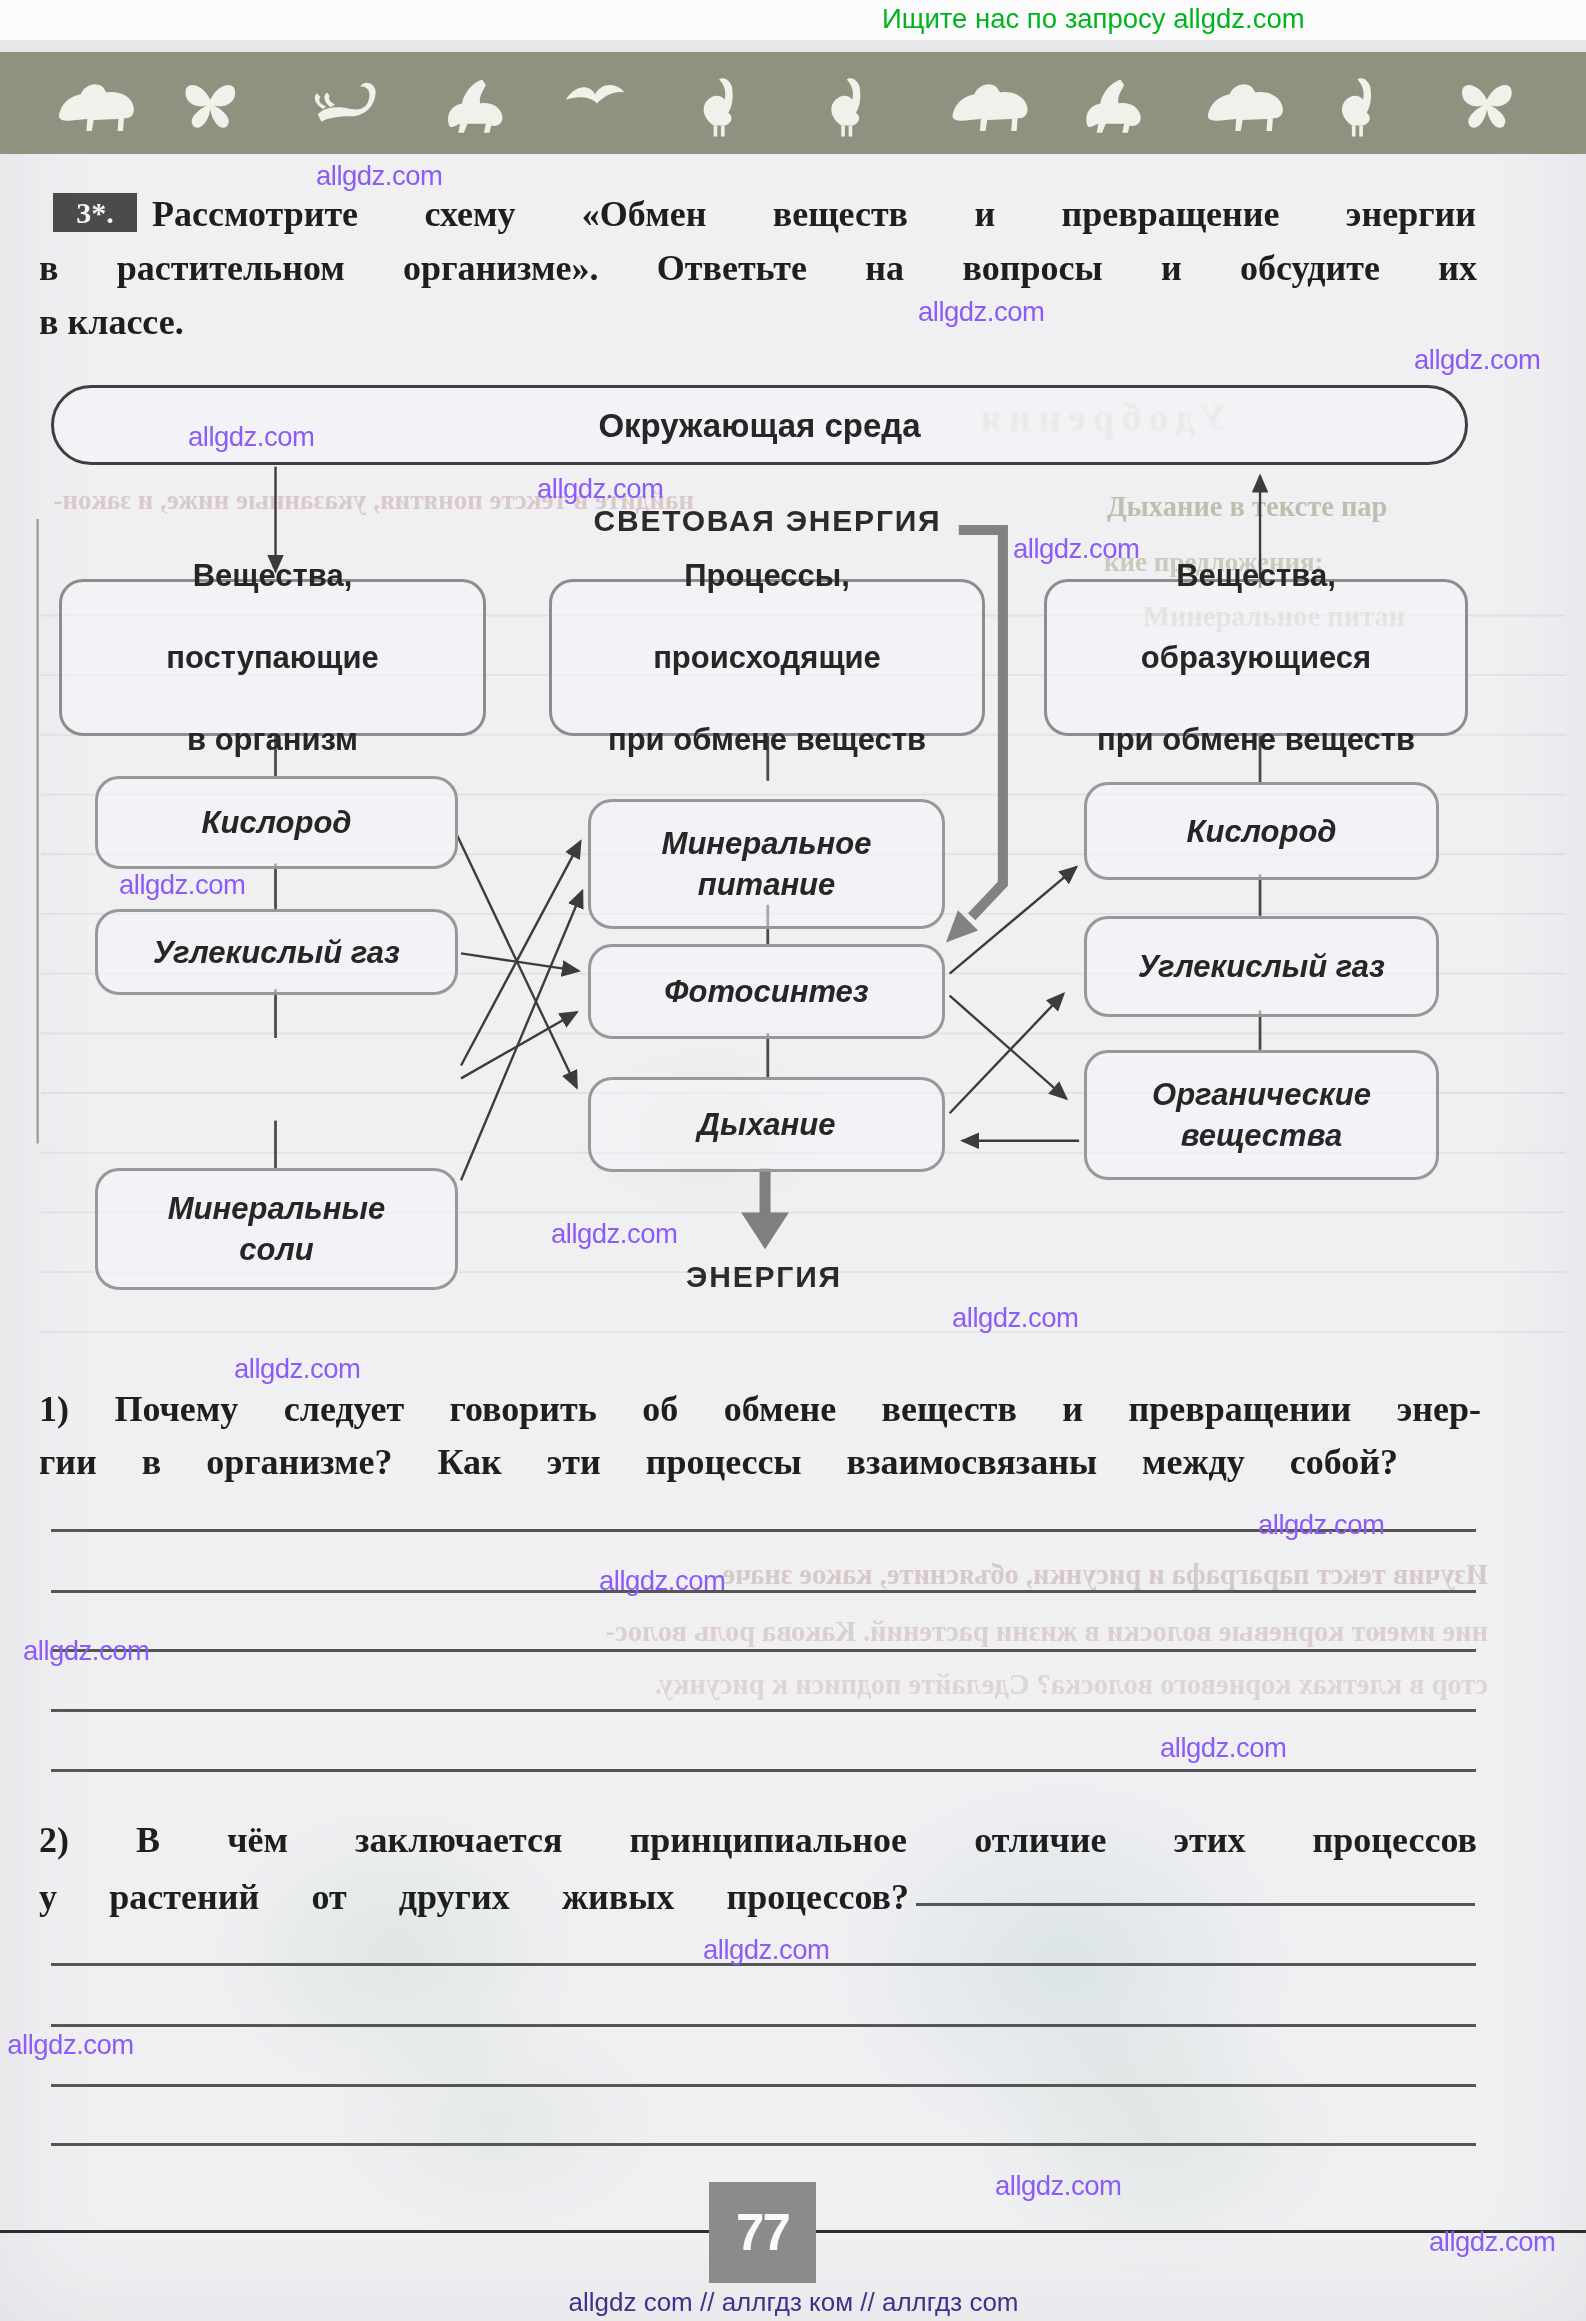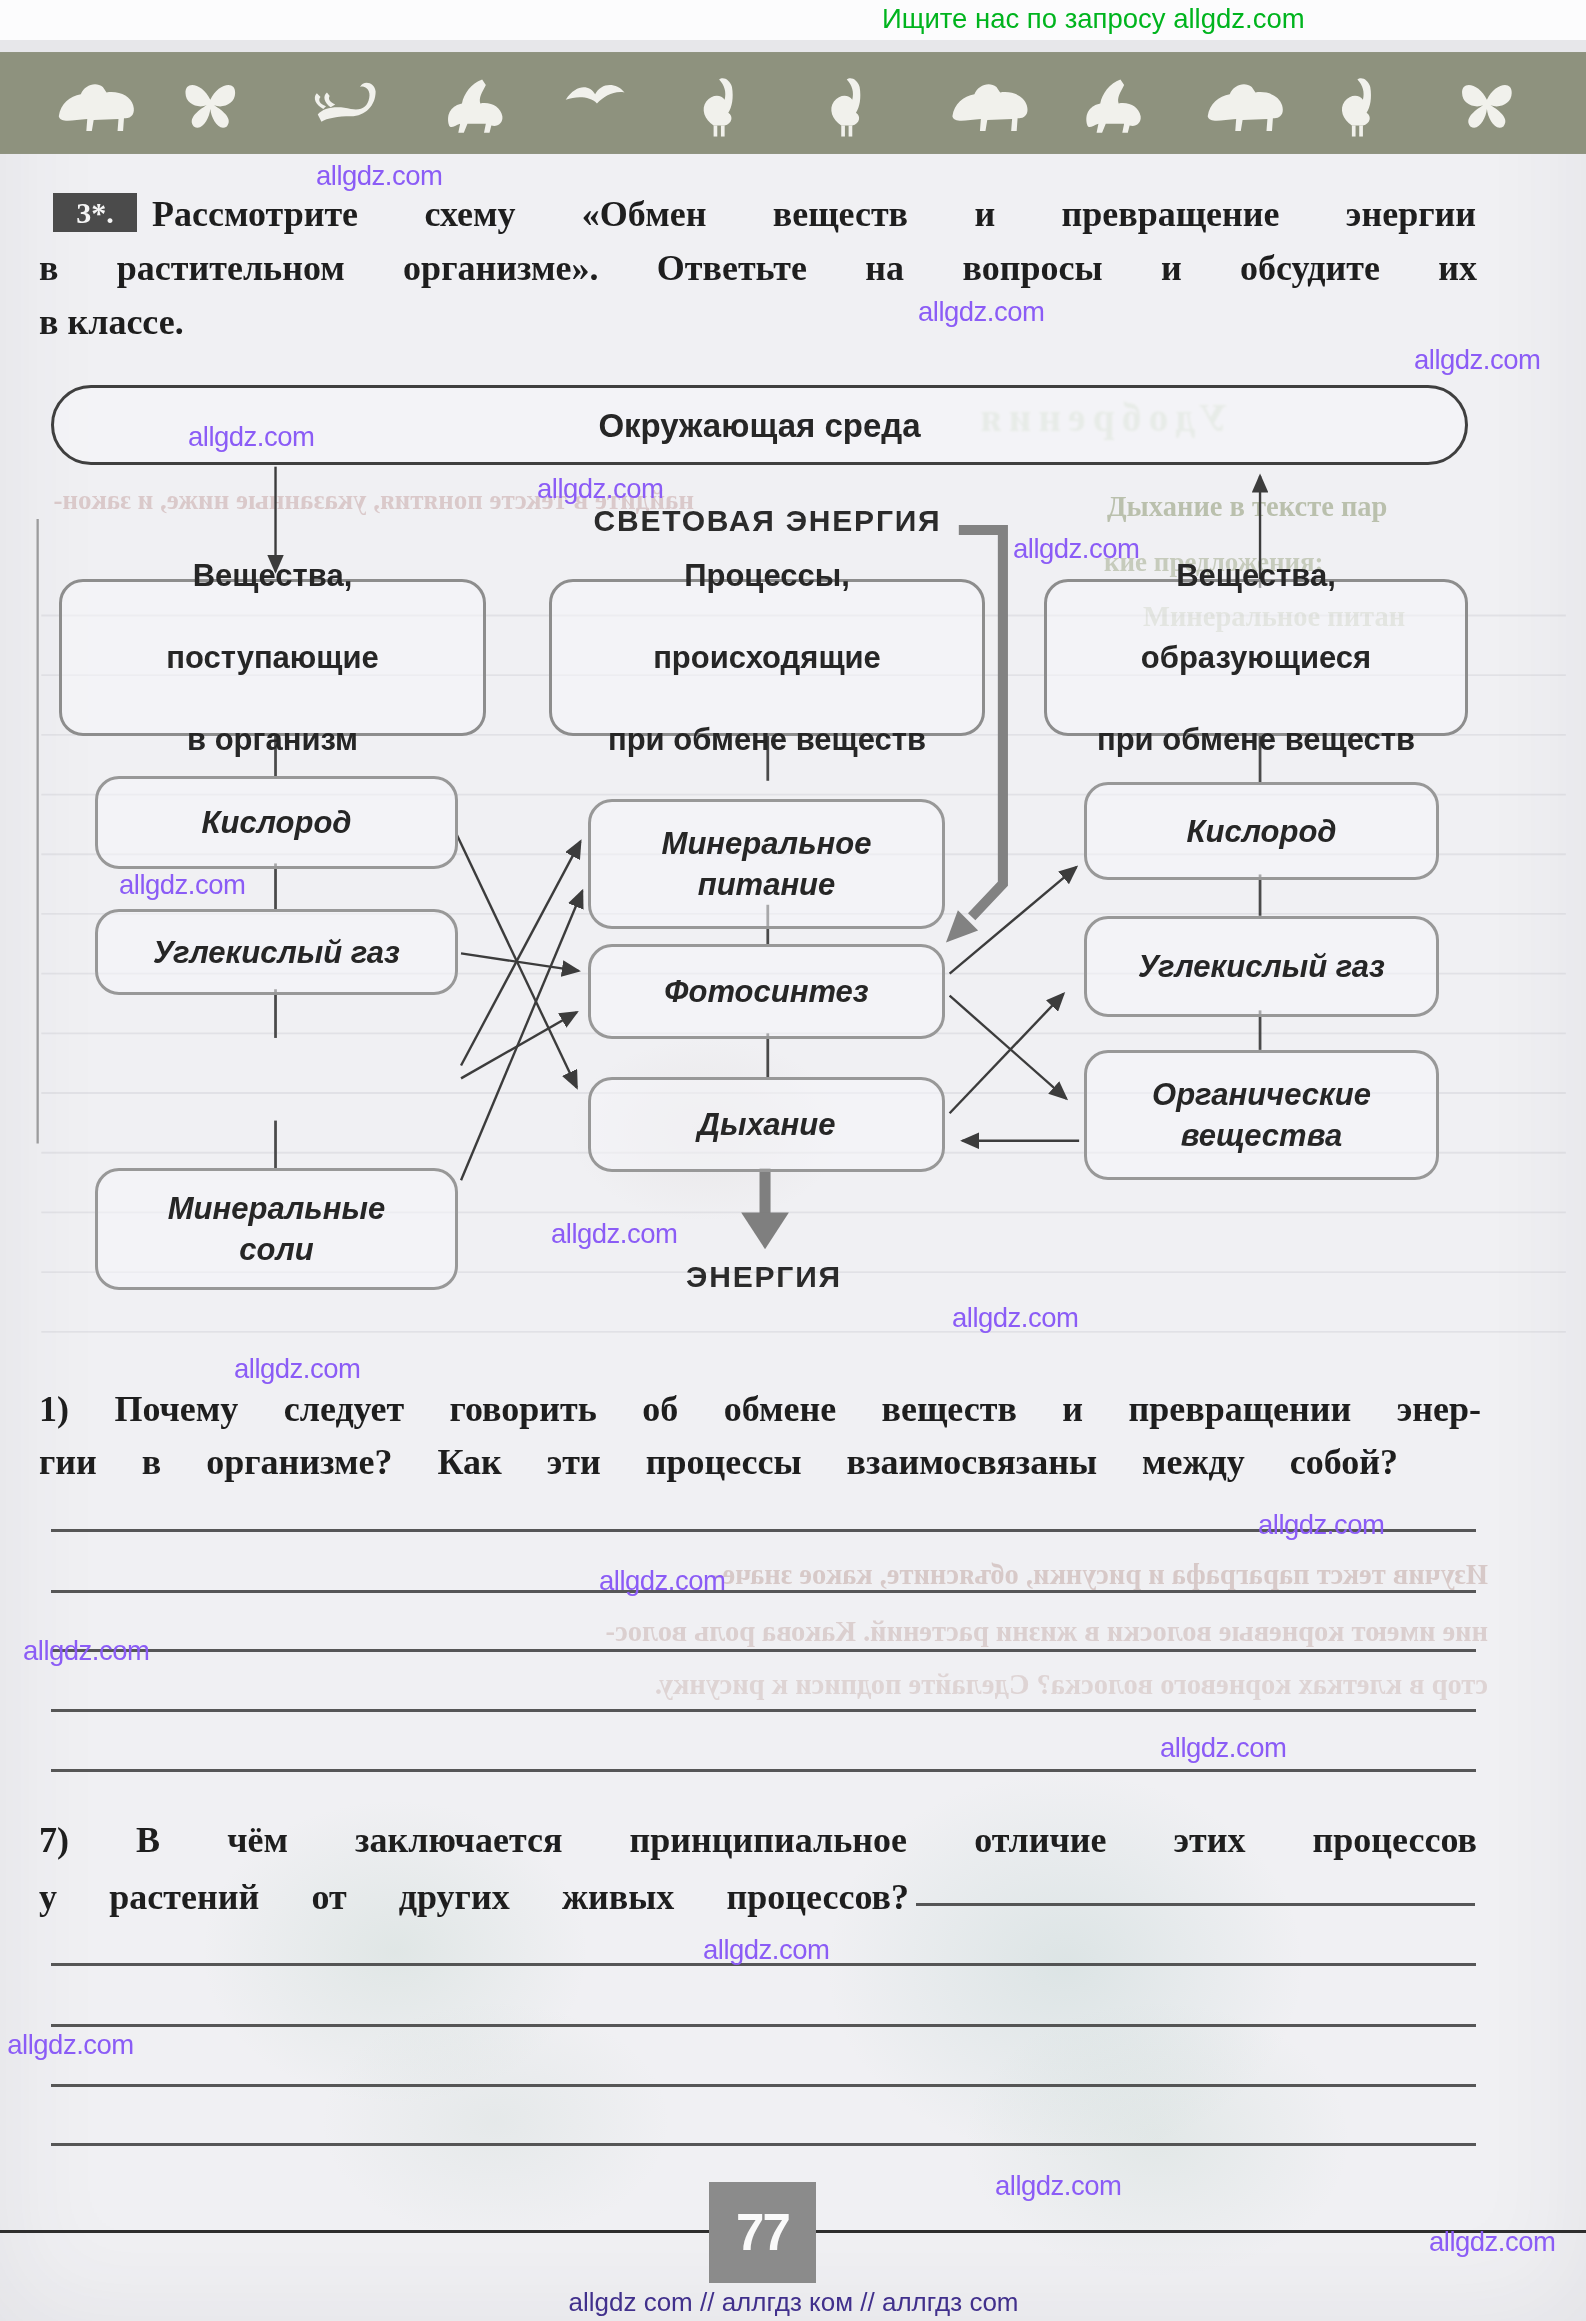--- a/index.html
+++ b/index.html
@@ -201,21 +201,21 @@
   </svg>
 
   <div class="abs serif jl q" style="left:39px;top:1387px;width:1442px;">1) Почему следует говорить об обмене веществ и превращении энер-</div>
   <div class="abs serif jl q" style="left:39px;top:1440px;width:1359px;">гии в организме? Как эти процессы взаимосвязаны между собой?</div>
   <div class="ln" style="left:51px;top:1529px;width:1425px;"></div>
   <div class="ln" style="left:51px;top:1590px;width:1425px;"></div>
   <div class="ln" style="left:51px;top:1649px;width:1425px;"></div>
   <div class="ln" style="left:51px;top:1709px;width:1425px;"></div>
   <div class="ln" style="left:51px;top:1769px;width:1425px;"></div>
 
-  <div class="abs serif jl q" style="left:39px;top:1818px;width:1438px;">7) В чём заключается принципиальное отличие этих процессов</div>
+  <div class="abs serif jl q" style="left:39px;top:1818px;width:1438px;">2) В чём заключается принципиальное отличие этих процессов</div>
   <div class="abs serif jl q" style="left:39px;top:1875px;width:870px;">у растений от других живых процессов?</div>
   <div class="ln" style="left:916px;top:1903px;width:559px;"></div>
   <div class="ln" style="left:51px;top:1963px;width:1425px;"></div>
   <div class="ln" style="left:51px;top:2024px;width:1425px;"></div>
   <div class="ln" style="left:51px;top:2084px;width:1425px;"></div>
   <div class="ln" style="left:51px;top:2143px;width:1425px;"></div>
 
   <div class="abs rule77"></div>
   <div class="abs pagetab">77</div>
   <div class="abs footer">allgdz com  //  аллгдз ком  //  аллгдз com</div>

